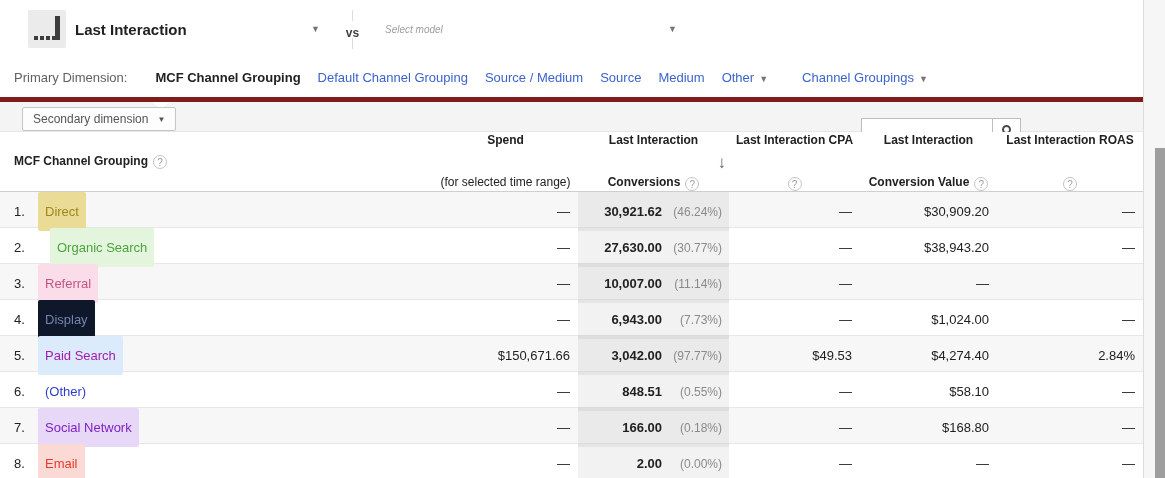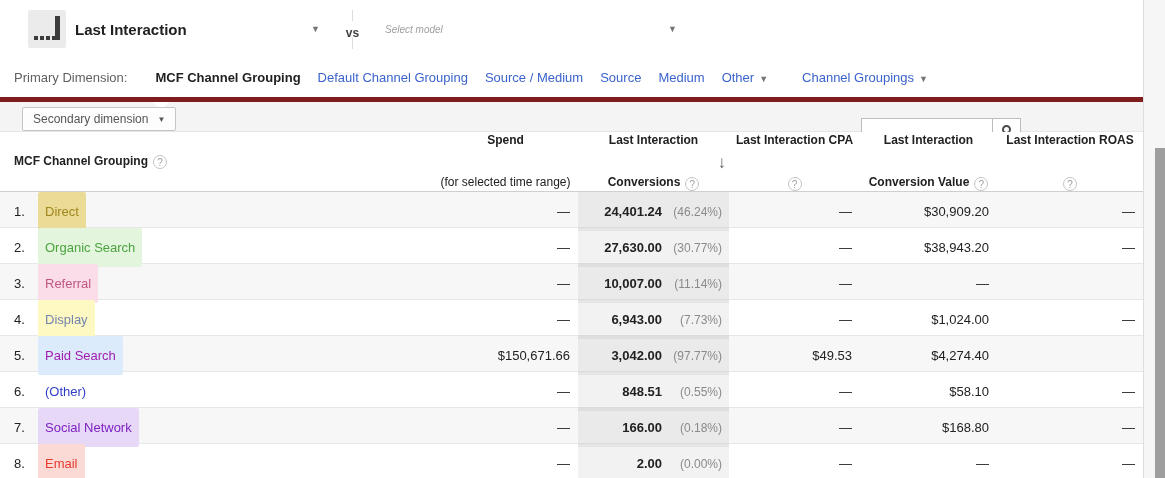--- a/index.html
+++ b/index.html
@@ -171,31 +171,31 @@
   </div>
 
   <div class="tbody">
       <div class="row grid stripe">
     <div class="cell channel">
       <span class="rank">1.</span>
       <span class="chip" style="background-color: rgb(234, 220, 150); color: rgb(161, 134, 29);">Direct</span>
     </div>
     <div class="cell">—</div>
     <div class="cell conv">
-      <span class="conv-val">24,401.24</span>
+      <span class="conv-val">30,921.62</span>
       <span class="conv-pct">(46.24%)</span>
     </div>
     <div class="cell">—</div>
     <div class="cell">$30,909.20</div>
     <div class="cell">—</div>
   </div>
       <div class="row grid">
     <div class="cell channel">
       <span class="rank">2.</span>
-      <span class="chip" style="background-color: rgb(227, 245, 221); color: rgb(76, 163, 63);">Organic Search</span>
+      <span class="chip" style="background-color: rgb(227, 245, 221); color: rgb(76, 163, 63); margin-left: 12px;">Organic Search</span>
     </div>
     <div class="cell">—</div>
     <div class="cell conv">
       <span class="conv-val">27,630.00</span>
       <span class="conv-pct">(30.77%)</span>
     </div>
     <div class="cell">—</div>
     <div class="cell">$38,943.20</div>
     <div class="cell">—</div>
   </div>
@@ -208,21 +208,21 @@
     <div class="cell conv">
       <span class="conv-val">10,007.00</span>
       <span class="conv-pct">(11.14%)</span>
     </div>
     <div class="cell">—</div>
     <div class="cell">—</div>
   </div>
       <div class="row grid">
     <div class="cell channel">
       <span class="rank">4.</span>
-      <span class="chip" style="background-color: #fef9c3; color: rgb(115, 132, 173);">Display</span>
+      <span class="chip" style="background-color: #0f172a; color: rgb(115, 132, 173);">Display</span>
     </div>
     <div class="cell">—</div>
     <div class="cell conv">
       <span class="conv-val">6,943.00</span>
       <span class="conv-pct">(7.73%)</span>
     </div>
     <div class="cell">—</div>
     <div class="cell">$1,024.00</div>
     <div class="cell">—</div>
   </div>
@@ -231,20 +231,21 @@
       <span class="rank">5.</span>
       <span class="chip" style="background-color: rgb(220, 235, 251); color: #a21caf;">Paid Search</span>
     </div>
     <div class="cell">$150,671.66</div>
     <div class="cell conv">
       <span class="conv-val">3,042.00</span>
       <span class="conv-pct">(97.77%)</span>
     </div>
     <div class="cell">$49.53</div>
     <div class="cell">$4,274.40</div>
+    <div class="cell">2.84%</div>
   </div>
       <div class="row grid">
     <div class="cell channel">
       <span class="rank">6.</span>
       <span class="chip" style="background-color: transparent; color: rgb(47, 62, 201);">(Other)</span>
     </div>
     <div class="cell">—</div>
     <div class="cell conv">
       <span class="conv-val">848.51</span>
       <span class="conv-pct">(0.55%)</span>

